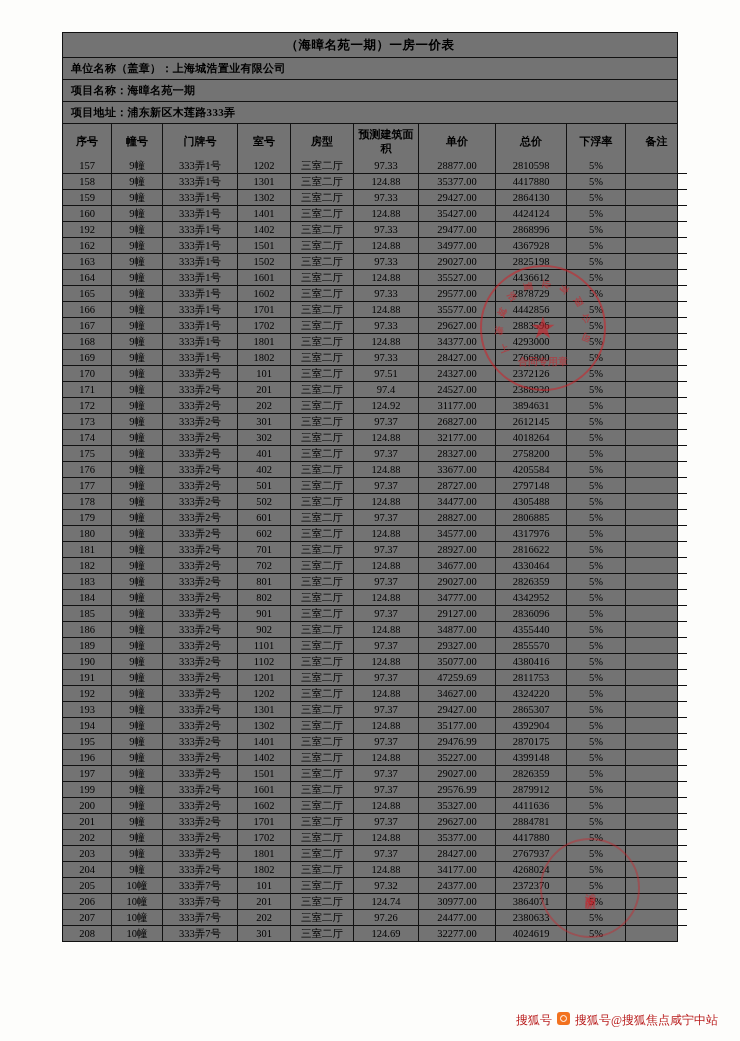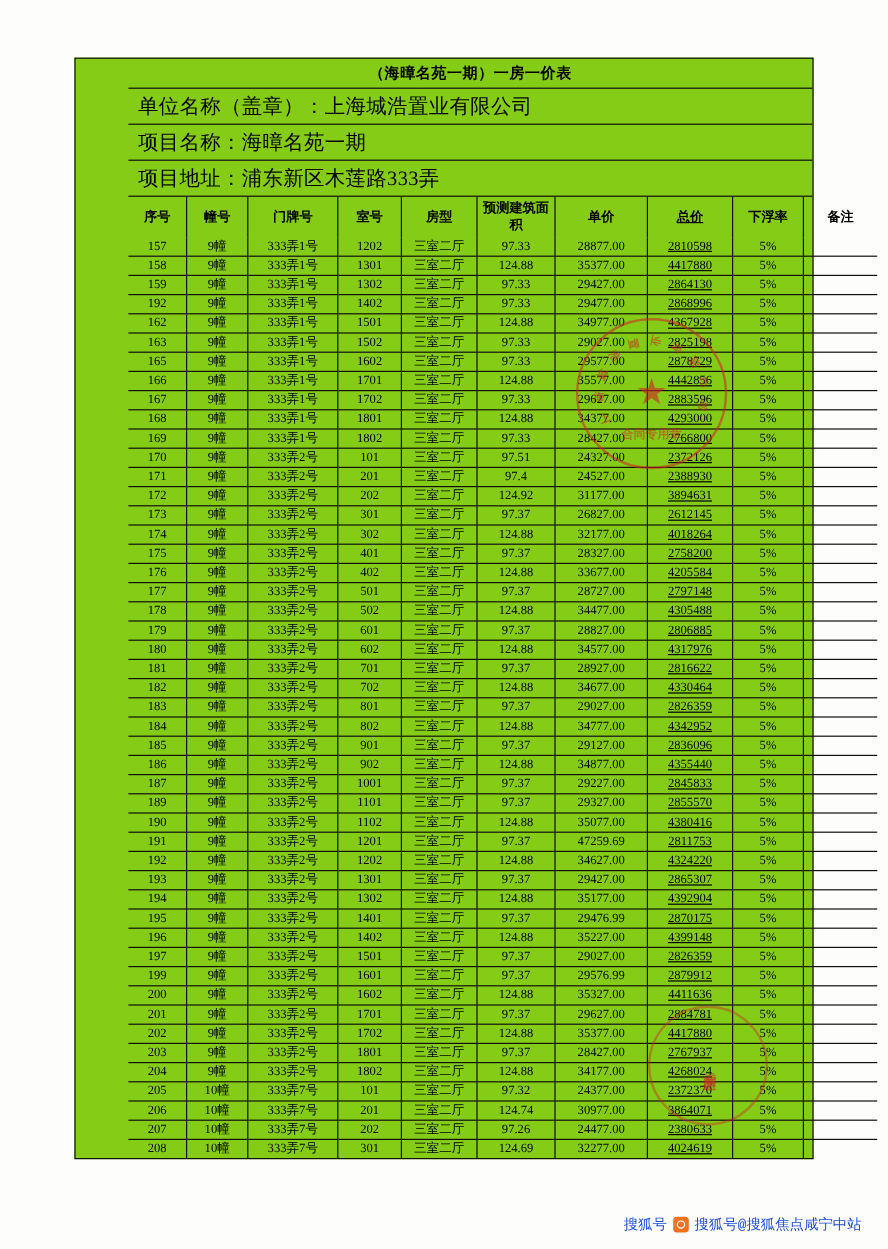--- a/index.html
+++ b/index.html
@@ -17,39 +17,38 @@
   .page {
     position: absolute;
     left: 0; top: 0;
     width: 740px;
     height: 1041px;
     background: #fdfdfb;
   }
   .doc {
     position: absolute;
     left: 62px;
-    top: 48px;
+    top: 32px;
     width: 616px;
     border: 1px solid #111;
     box-sizing: border-box;
-    background: #84cc16;
-    padding-left: 44px;
+    background: #737373;
   }
   .title-row {
     border-bottom: 1px solid #111;
     text-align: center;
     font-size: 12.5px;
     font-weight: bold;
     padding: 4px 0 3px 0;
     letter-spacing: 0.5px;
   }
   .meta-row {
     border-bottom: 1px solid #111;
-    font-size: 17px;
-    font-weight: normal;
+    font-size: 11px;
+    font-weight: bold;
     padding: 3px 0 3px 8px;
     letter-spacing: 0.3px;
   }
   table.grid {
     border-collapse: collapse;
     width: 100%;
     table-layout: fixed;
   }
   table.grid th, table.grid td {
     border: 1px solid #111;
@@ -80,21 +79,21 @@
     white-space: normal;
     border-top: none;
   }
   .c0 { width: 48px; }
   .c1 { width: 50px; }
   .c2 { width: 74px; }
   .c3 { width: 52px; }
   .c4 { width: 62px; }
   .c5 { width: 64px; margin-left: 36px; }
   .c6 { width: 76px; }
-  .c7 { width: 70px; text-decoration: underline; }
+  .c7 { width: 70px; }
   .c8 { width: 58px; }
   .c9 { width: 61px; }
 
   
   .seal {
     position: absolute;
     border-radius: 50%;
     border: 2.5px solid rgba(208, 32, 40, 0.55);
     color: rgba(208, 32, 40, 0.55);
     pointer-events: none;
@@ -155,24 +154,24 @@
     font-weight: bold;
     color: rgba(208, 32, 40, 0.4);
     letter-spacing: 2px;
     writing-mode: vertical-rl;
   }
   .footer {
     position: absolute;
     right: 22px;
     bottom: 12px;
     font-size: 12px;
-    color: #1d4ed8;
-    font-family: Liberation Mono, monospace;
+    color: #b91c1c;
+    font-family: Liberation Serif, serif;
     display: flex;
-    align-items: center;
+    align-items: flex-start;
     gap: 5px;
   }
   .footer .logo {
     display: inline-block;
     width: 13px;
     height: 13px;
     border-radius: 3px;
     background: #f2721f;
     position: relative;
   }
@@ -245,20 +244,32 @@
             <td class="c2">333弄1号</td>
             <td class="c3">1302</td>
             <td class="c4">三室二厅</td>
             <td class="c5">97.33</td>
             <td class="c6">29427.00</td>
             <td class="c7">2864130</td>
             <td class="c8">5%</td>
             <td class="c9"></td>
           </tr>
           <tr>
+            <td class="c0">160</td>
+            <td class="c1">9幢</td>
+            <td class="c2">333弄1号</td>
+            <td class="c3">1401</td>
+            <td class="c4">三室二厅</td>
+            <td class="c5">124.88</td>
+            <td class="c6">35427.00</td>
+            <td class="c7">4424124</td>
+            <td class="c8">5%</td>
+            <td class="c9"></td>
+          </tr>
+          <tr>
             <td class="c0">192</td>
             <td class="c1">9幢</td>
             <td class="c2">333弄1号</td>
             <td class="c3">1402</td>
             <td class="c4">三室二厅</td>
             <td class="c5">97.33</td>
             <td class="c6">29477.00</td>
             <td class="c7">2868996</td>
             <td class="c8">5%</td>
             <td class="c9"></td>
@@ -281,20 +292,32 @@
             <td class="c2">333弄1号</td>
             <td class="c3">1502</td>
             <td class="c4">三室二厅</td>
             <td class="c5">97.33</td>
             <td class="c6">29027.00</td>
             <td class="c7">2825198</td>
             <td class="c8">5%</td>
             <td class="c9"></td>
           </tr>
           <tr>
+            <td class="c0">164</td>
+            <td class="c1">9幢</td>
+            <td class="c2">333弄1号</td>
+            <td class="c3">1601</td>
+            <td class="c4">三室二厅</td>
+            <td class="c5">124.88</td>
+            <td class="c6">35527.00</td>
+            <td class="c7">4436612</td>
+            <td class="c8">5%</td>
+            <td class="c9"></td>
+          </tr>
+          <tr>
             <td class="c0">165</td>
             <td class="c1">9幢</td>
             <td class="c2">333弄1号</td>
             <td class="c3">1602</td>
             <td class="c4">三室二厅</td>
             <td class="c5">97.33</td>
             <td class="c6">29577.00</td>
             <td class="c7">2878729</td>
             <td class="c8">5%</td>
             <td class="c9"></td>
@@ -541,32 +564,20 @@
           </tr>
           <tr>
             <td class="c0">186</td>
             <td class="c1">9幢</td>
             <td class="c2">333弄2号</td>
             <td class="c3">902</td>
             <td class="c4">三室二厅</td>
             <td class="c5">124.88</td>
             <td class="c6">34877.00</td>
             <td class="c7">4355440</td>
-            <td class="c8">5%</td>
-            <td class="c9"></td>
-          </tr>
-          <tr>
-            <td class="c0">187</td>
-            <td class="c1">9幢</td>
-            <td class="c2">333弄2号</td>
-            <td class="c3">1001</td>
-            <td class="c4">三室二厅</td>
-            <td class="c5">97.37</td>
-            <td class="c6">29227.00</td>
-            <td class="c7">2845833</td>
             <td class="c8">5%</td>
             <td class="c9"></td>
           </tr>
           <tr>
             <td class="c0">189</td>
             <td class="c1">9幢</td>
             <td class="c2">333弄2号</td>
             <td class="c3">1101</td>
             <td class="c4">三室二厅</td>
             <td class="c5">97.37</td>

